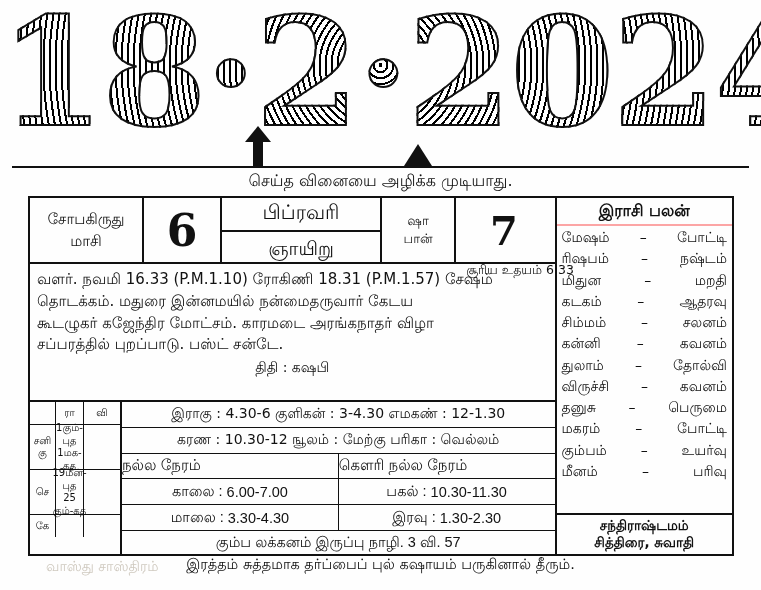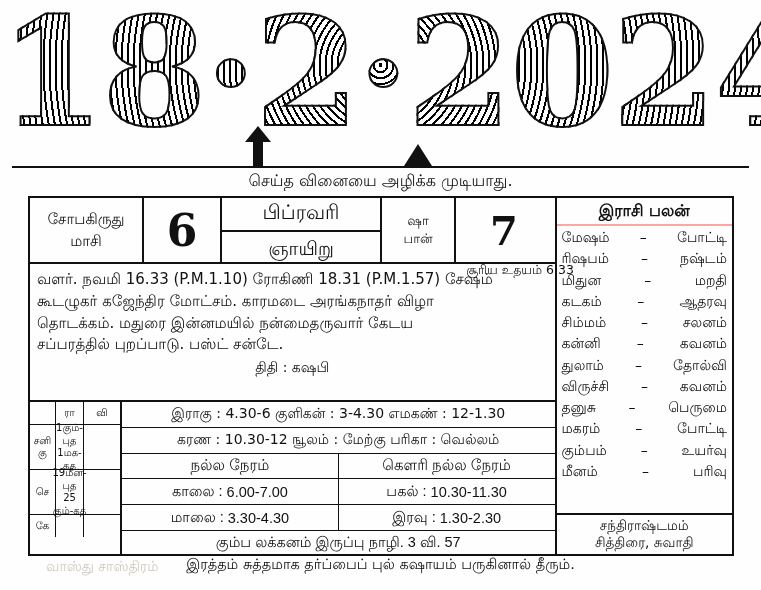--- a/index.html
+++ b/index.html
@@ -193,21 +193,21 @@
     border-bottom: 1.5px solid #111;
     font-family: "DejaVu Sans", sans-serif;
     font-size: 14px;
     padding: 2px 4px;
     text-align: center;
     line-height: 1.35;
   }
   .lr-row.h30 { height: 26px; }
   .nalla-head { display:flex; border-bottom:1.5px solid #111; }
   .nalla-head > div {
-    flex: 1; text-align:center; font-size:15px; padding:2px 0;
+    flex: 1; font-size:15px; padding:2px 0;
   }
   .nalla-head > div:first-child { border-right: 1.5px solid #111; }
   .nalla-body { display:flex; flex:1; }
   .nalla-col { flex:1; display:flex; flex-direction:column; }
   .nalla-col:first-child { border-right: 1.5px solid #111; }
   .nalla-cell {
     flex:1;
     display:flex; align-items:center; justify-content:center;
     font-size:14.5px;
     border-bottom: 1.5px solid #111;
@@ -245,21 +245,21 @@
   .rp-item .dash { padding: 0 2px; }
   .rp-item .val { }
   .rp-foot {
     border-top: 2px solid #111;
     text-align: center;
     font-size: 13.5px;
     padding: 2px 2px;
     font-family: "DejaVu Sans", sans-serif;
     line-height: 1.3;
   }
-  .rp-foot .b { font-weight: normal; }
+  .rp-foot .b { font-weight: bold; }
 
   
   .footer {
     position: absolute;
     left: 0; right: 0;
     top: 556px;
     text-align: center;
     font-family: "DejaVu Sans", sans-serif;
     font-size: 14.5px;
     color: #111;
@@ -307,22 +307,22 @@
           <span>ஷா</span>
           <span>பான்</span>
         </div>
         <div class="ts-cell ts-num2">
           <span>7</span>
         </div>
       </div>
 
       <div class="para">
         <span class="line">வளர். நவமி 16.33 (P.M.1.10) ரோகிணி 18.31 (P.M.1.57) சேஷம்</span>
+        <span class="line">தொடக்கம். மதுரை இன்னமயில் நன்மைதருவார் கேடய</span>
         <span class="line">கூடழுகர் கஜேந்திர மோட்சம். காரமடை அரங்கநாதர் விழா</span>
-        <span class="line">தொடக்கம். மதுரை இன்னமயில் நன்மைதருவார் கேடய</span>
         <span class="line">சப்பரத்தில் புறப்பாடு. பஸ்ட் சன்டே.</span>
         <div class="thithi">
           <span>திதி :</span>
           <span>கஷபி</span>
         </div>
       </div>
 
       <div class="lower">
 
         <div class="rasi-tiny">

